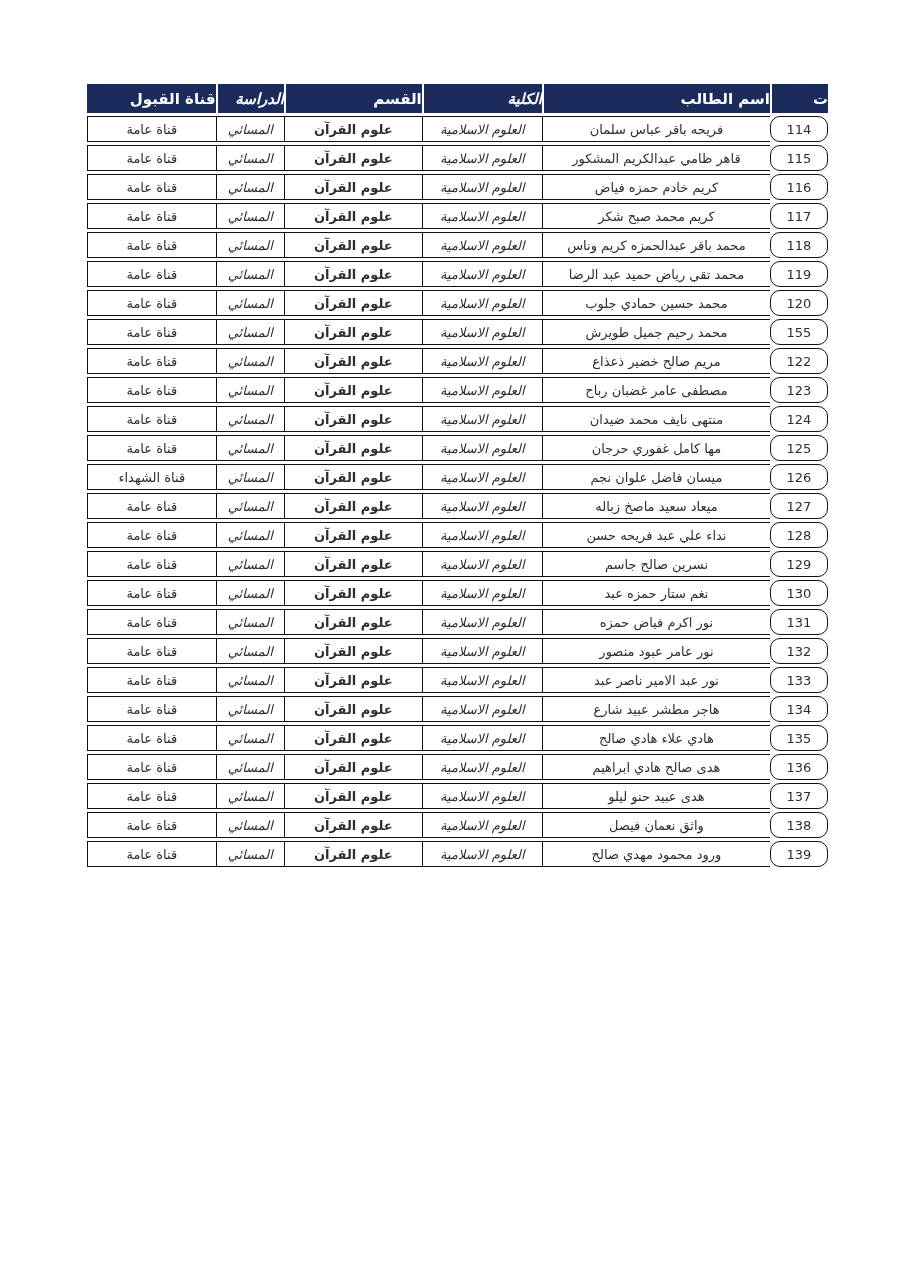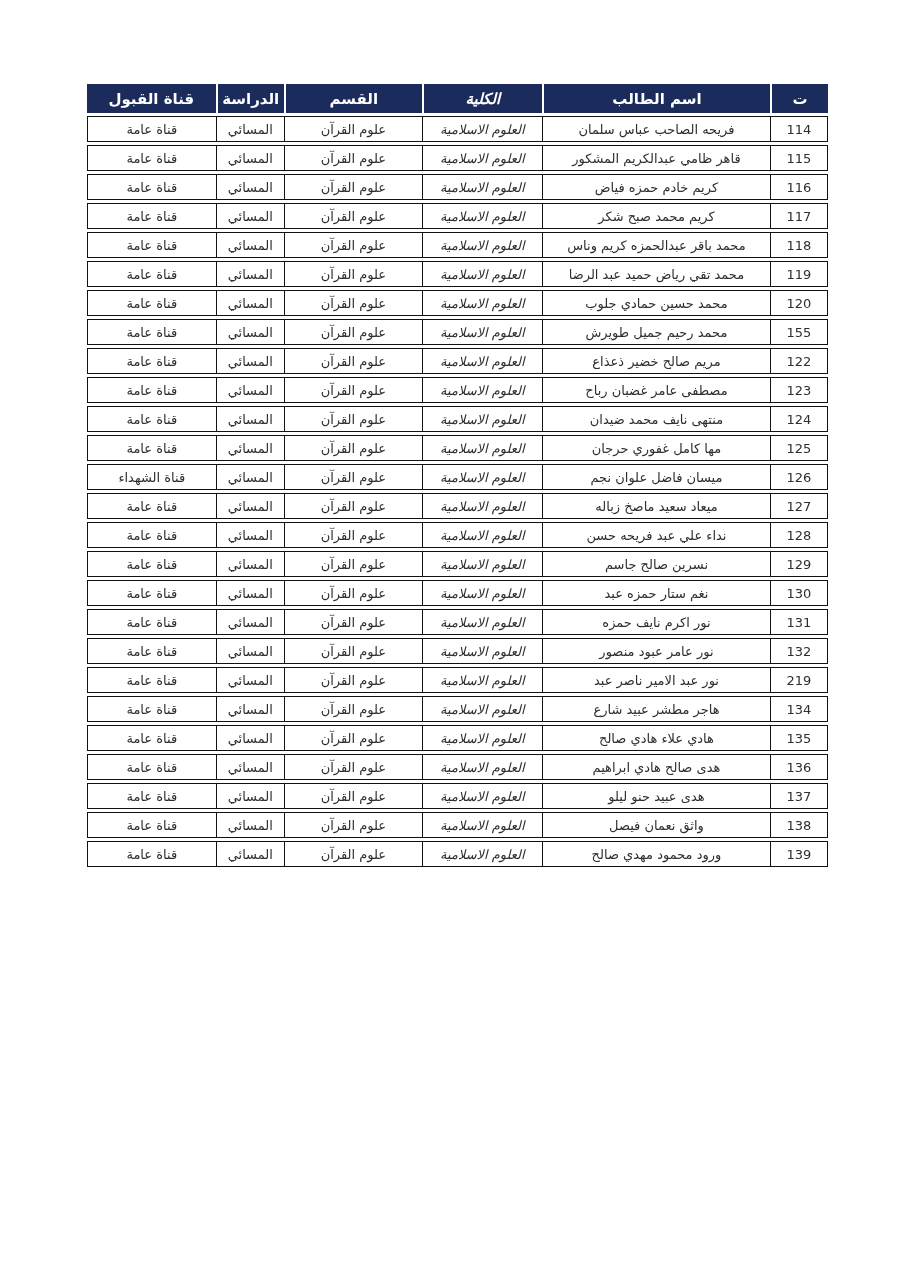--- a/index.html
+++ b/index.html
@@ -23,21 +23,21 @@
     border-collapse: separate;
     border-spacing: 0 3px;
     table-layout: fixed;
   }
   table.students-table th {
     background: #1b2b5b;
     color: #ffffff;
     font-size: 15px;
     font-weight: bold;
     height: 29px;
-    text-align: center;
+    text-align: right;
     vertical-align: middle;
     border-left: 2px solid #ffffff;
     padding: 0;
   }
   table.students-table th:last-child {
     border-left: none;
   }
   table.students-table td {
     background: #ffffff;
     color: #2e2e2e;
@@ -47,48 +47,49 @@
     vertical-align: middle;
     border-top: 1.4px solid #111111;
     border-bottom: 1.4px solid #111111;
     border-left: 1.4px solid #111111;
     padding: 0 2px;
     overflow: hidden;
     white-space: nowrap;
   }
   table.students-table td:first-child {
     border-right: 1.4px solid #111111;
+    border-radius: 10px;
   }
   
   .c-no         { width: 54px;  font-size: 14px; }
   .c-name       { width: 218px; text-align: right; padding-left: 4px; padding-right: 1px; margin-left: 9px; }
   .c-college    { width: 114px; font-style: italic; }
-  .c-department { width: 131px; }
-  .c-study      { width: 64px;  }
+  .c-department { width: 131px; font-weight: bold; }
+  .c-study      { width: 64px; font-style: italic;  }
   .c-channel    { width: 124px; }
 </style>
 </head>
 <body>
 
 <div class="page">
   <table class="students-table" dir="rtl">
     <thead>
       <tr id="header-row">
           <th class="c-no">ت</th>
           <th class="c-name">اسم الطالب</th>
           <th class="c-college">الكلية</th>
           <th class="c-department">القسم</th>
           <th class="c-study">الدراسة</th>
           <th class="c-channel">قناة القبول</th>
         </tr>
     </thead>
     <tbody id="table-body">
         <tr>
           <td class="c-no">114</td>
-          <td class="c-name">فريحه الصاحب عباس سلمان</td>
+          <td class="c-name">فريحه باقر عباس سلمان</td>
           <td class="c-college">العلوم الاسلامية</td>
           <td class="c-department">علوم القرآن</td>
           <td class="c-study">المسائي</td>
           <td class="c-channel">قناة عامة</td>
         </tr>
         <tr>
           <td class="c-no">115</td>
           <td class="c-name">قاهر ظامي عبدالكريم المشكور</td>
           <td class="c-college">العلوم الاسلامية</td>
           <td class="c-department">علوم القرآن</td>
@@ -210,36 +211,36 @@
         <tr>
           <td class="c-no">130</td>
           <td class="c-name">نغم ستار حمزه عبد</td>
           <td class="c-college">العلوم الاسلامية</td>
           <td class="c-department">علوم القرآن</td>
           <td class="c-study">المسائي</td>
           <td class="c-channel">قناة عامة</td>
         </tr>
         <tr>
           <td class="c-no">131</td>
-          <td class="c-name">نور اكرم نايف حمزه</td>
+          <td class="c-name">نور اكرم فياض حمزه</td>
           <td class="c-college">العلوم الاسلامية</td>
           <td class="c-department">علوم القرآن</td>
           <td class="c-study">المسائي</td>
           <td class="c-channel">قناة عامة</td>
         </tr>
         <tr>
           <td class="c-no">132</td>
           <td class="c-name">نور عامر عبود منصور</td>
           <td class="c-college">العلوم الاسلامية</td>
           <td class="c-department">علوم القرآن</td>
           <td class="c-study">المسائي</td>
           <td class="c-channel">قناة عامة</td>
         </tr>
         <tr>
-          <td class="c-no">219</td>
+          <td class="c-no">133</td>
           <td class="c-name">نور عبد الامير ناصر عبد</td>
           <td class="c-college">العلوم الاسلامية</td>
           <td class="c-department">علوم القرآن</td>
           <td class="c-study">المسائي</td>
           <td class="c-channel">قناة عامة</td>
         </tr>
         <tr>
           <td class="c-no">134</td>
           <td class="c-name">هاجر مطشر عبيد شارع</td>
           <td class="c-college">العلوم الاسلامية</td>

